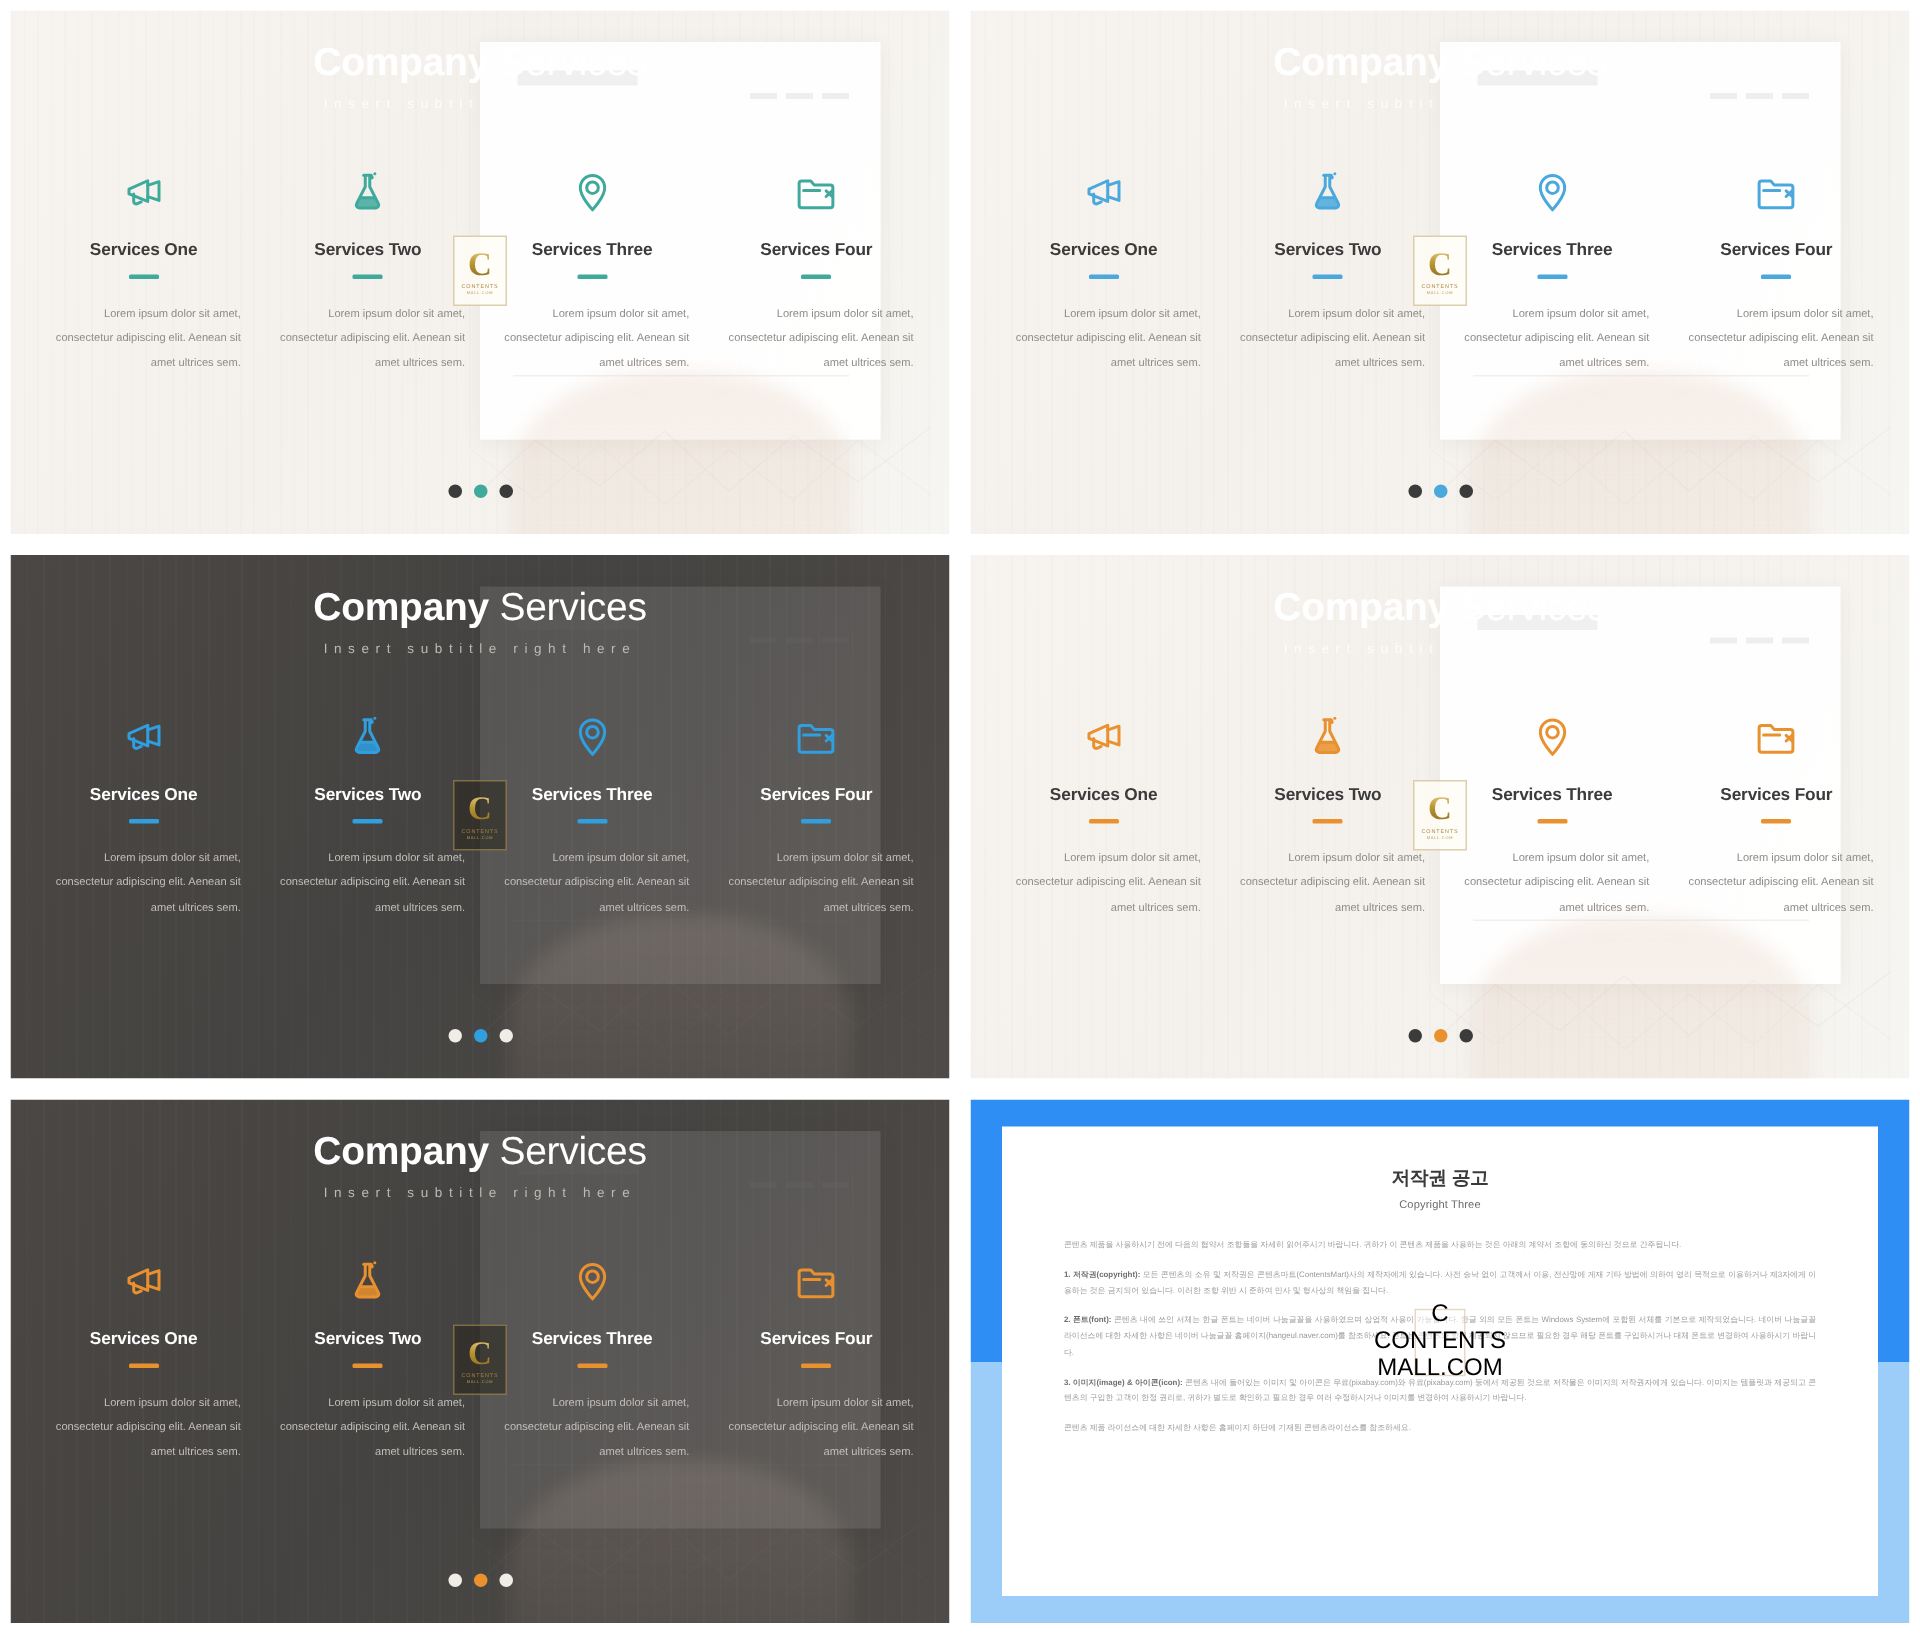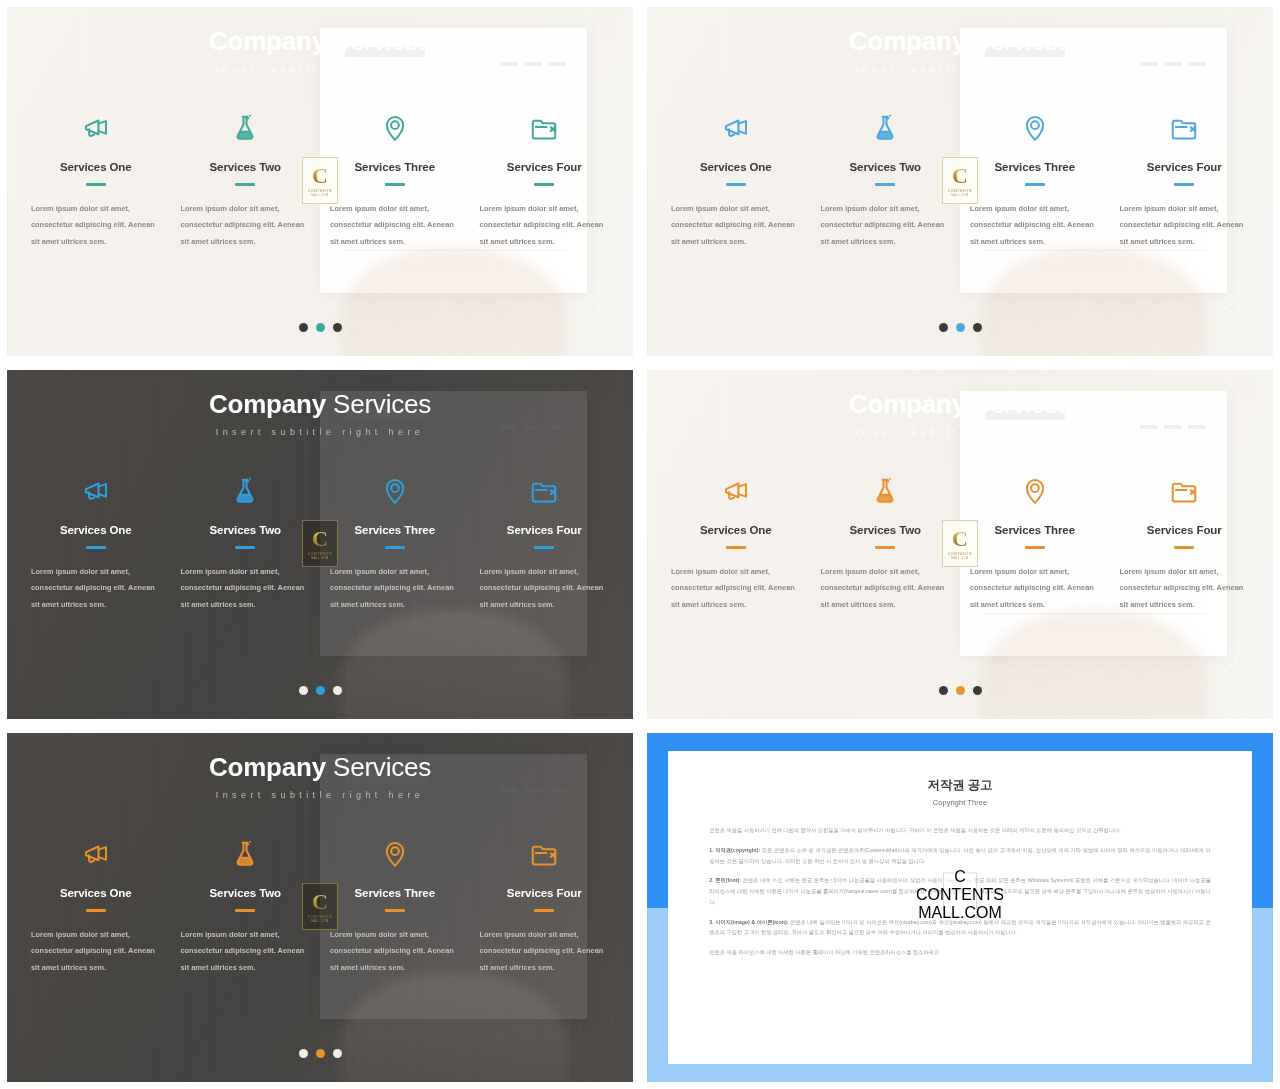--- a/index.html
+++ b/index.html
@@ -131,22 +131,21 @@
     font-size:11.5px; font-weight:700; letter-spacing:-0.1px;
   }
   .col-title.on-light { color:#3b3b3b; }
   .col-title.on-dark  { color:#ffffff; }
 
   .rule { width:20px; height:2.5px; margin:10px auto 0; border-radius:1px; }
 
   .body {
     margin-top:15px;
     font-size:7.4px; line-height:2.25;
-    text-align:left;
-    font-weight:bold;
+    text-align:right;
   }
   .body.on-light { color:#8e8b88; }
   .body.on-dark  { color:#c3bfbb; }
 
   
   .wm {
     position:absolute;
     left:50%; top:150px;
     transform:translateX(-50%);
     width:36px; height:47px;

